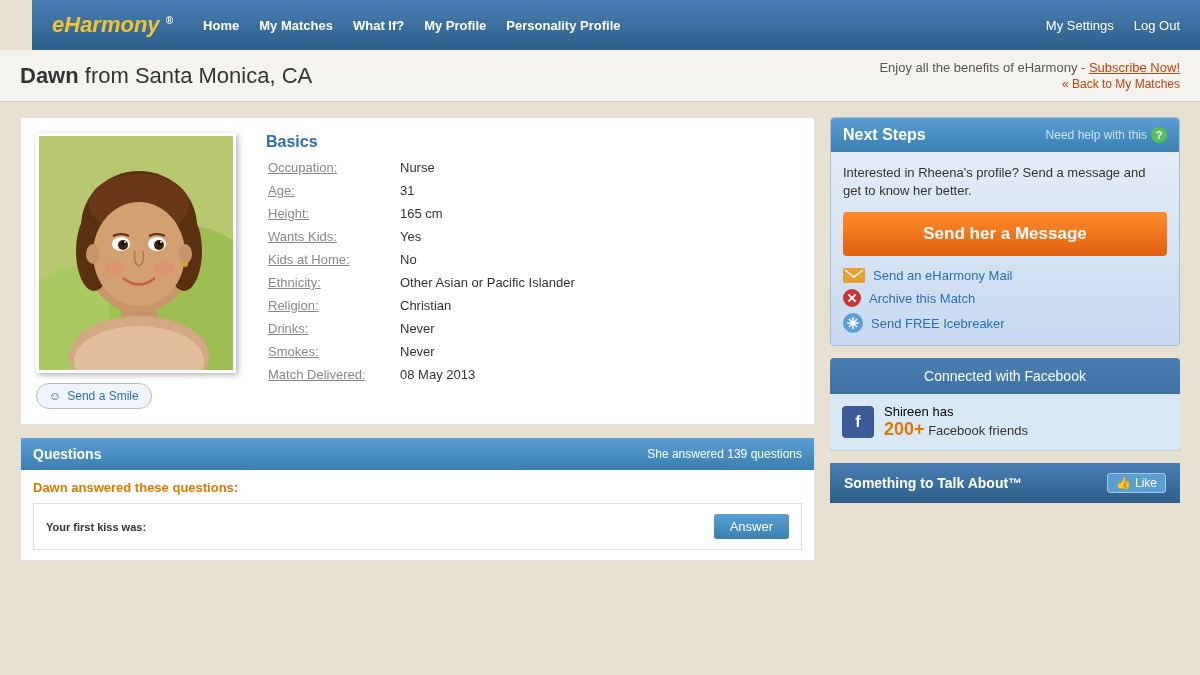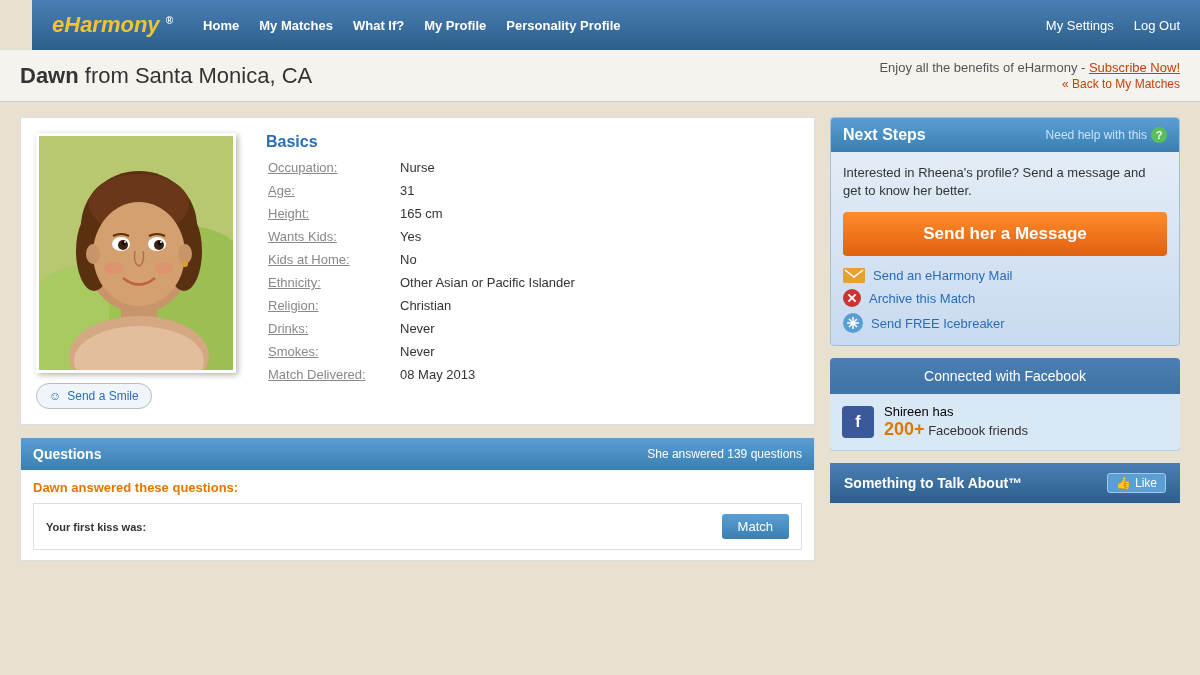--- a/index.html
+++ b/index.html
@@ -408,21 +408,21 @@
 
     <div id="questions-card">
       <div class="questions-header">
         <span class="q-title">Questions</span>
         <span class="q-count">She answered 139 questions</span>
       </div>
       <div class="questions-body">
         <div class="dawn-answered">Dawn answered these questions:</div>
         <div class="question-item">
           <span class="q-text">Your first kiss was:</span>
-          <button class="answer-btn">Match</button>
+          <button class="answer-btn">Answer</button>
         </div>
       </div>
     </div>
 
   </div>
 
   <div id="right-col">
 
     <div id="next-steps">
       <div class="ns-header">

